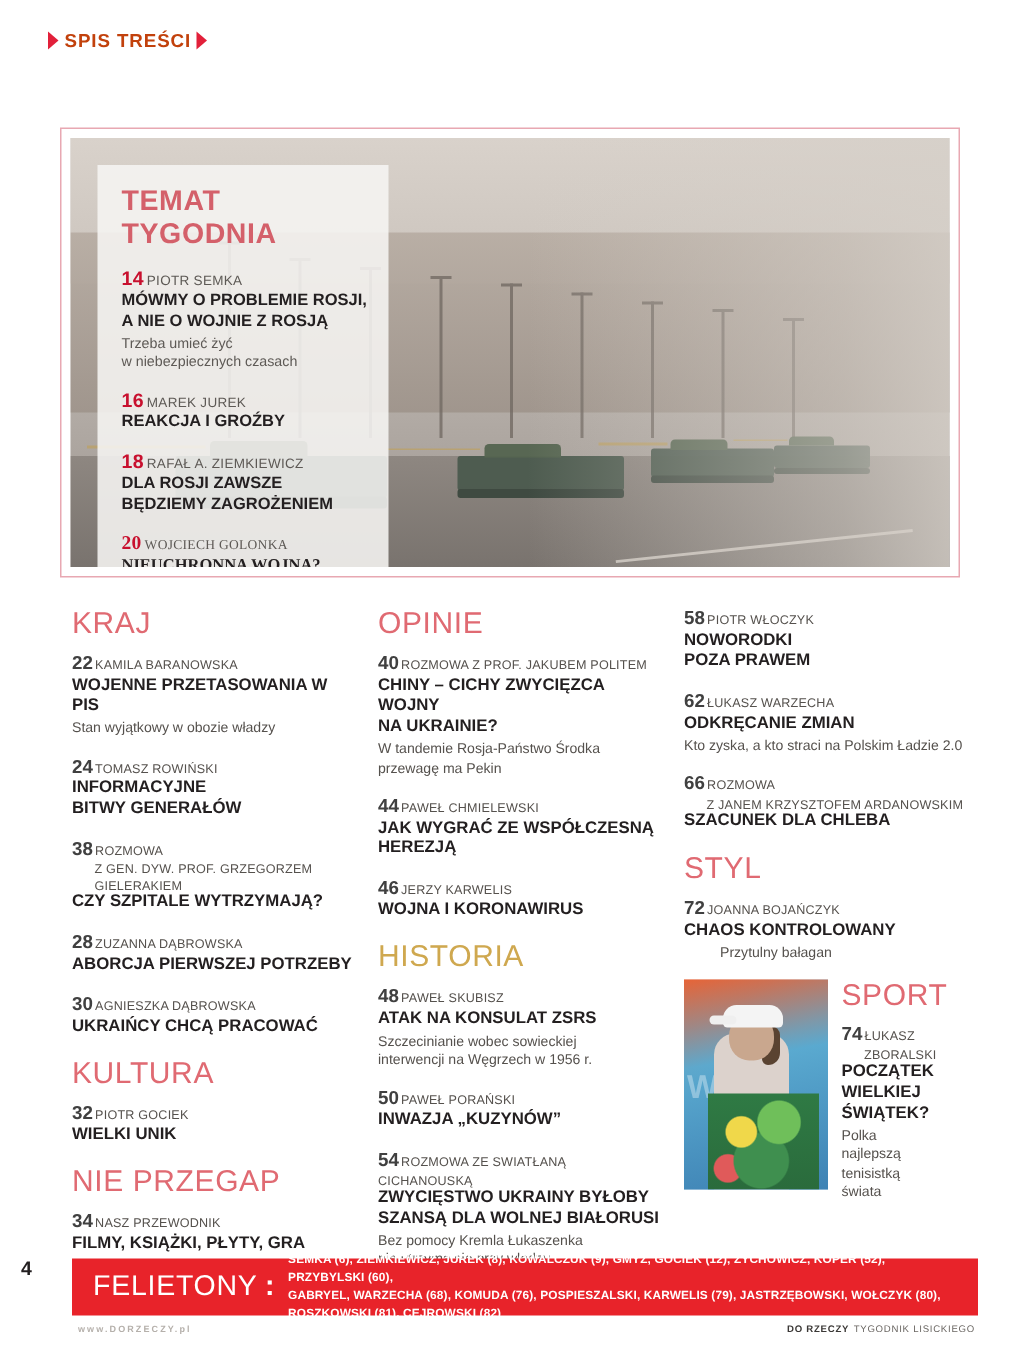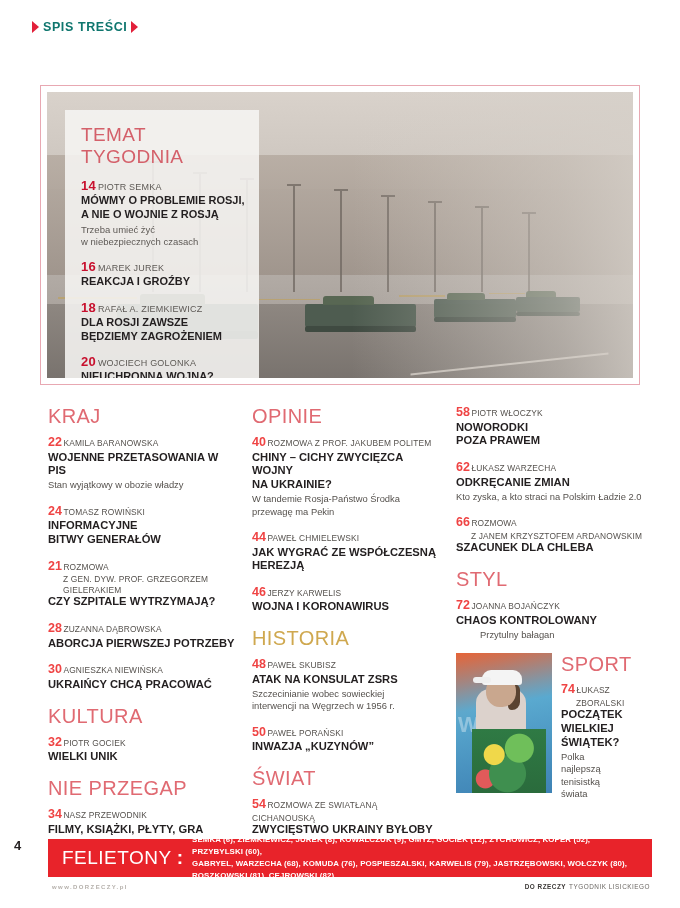--- a/index.html
+++ b/index.html
@@ -8,21 +8,21 @@
     background:#ffffff;
     font-family:"Liberation Sans", sans-serif;
     position:relative;
     overflow:hidden;
     color:#231f20;
   }
   
   .toc-label{
     position:absolute;left:32px;top:20px;
     display:flex;align-items:center;gap:4px;
-    color:#0f766e;
+    color:#c2410c;
   }
   .toc-label .txt{
     font-size:12.5px;font-weight:bold;letter-spacing:.6px;
   }
   .tri-l,.tri-r{
     width:0;height:0;border-top:6px solid transparent;border-bottom:6px solid transparent;
   }
   .tri-l{border-left:7px solid #e2203a;}
   .tri-r{border-left:7px solid #e2203a;}
 
@@ -57,25 +57,25 @@
     background:linear-gradient(90deg,rgba(214,208,201,0) 52%,rgba(214,208,201,.55) 88%,rgba(214,208,201,.8) 100%);}
 
   
   .lead{
     position:absolute;left:18px;top:18px;width:194px;
     background:rgba(246,245,243,.88);
     padding:14px 14px 16px 16px;
     box-sizing:border-box;
   }
   .lead h2{
-    margin:0 0 10px 0;font-size:19px;font-weight:normal;letter-spacing:.4px;
+    margin:0 0 10px 0;font-size:19px;font-weight:bold;letter-spacing:.4px;
     color:#d4606a;
   }
   .lead-item{margin-bottom:11px;}
-  .lead-item:last-child{margin-bottom:16px;}
+  .lead-item:last-child{margin-bottom:16px;font-family:Liberation Serif, serif;}
   .li-head{font-size:9px;letter-spacing:.2px;color:#5d5955;white-space:nowrap;}
   .li-head b{font-size:13px;color:#c8102e;font-weight:bold;margin-right:2px;}
   .li-title{font-size:11px;font-weight:bold;line-height:1.25;color:#231f20;margin-top:1px;}
   .li-sub{font-size:9.5px;line-height:1.3;color:#5d5955;margin-top:2px;}
 
   
   .cols{position:absolute;left:40px;top:405px;width:612px;}
   .col{position:absolute;top:0;width:190px;}
   .c1{left:8px;}
   .c2{left:212px;}
@@ -83,21 +83,21 @@
 
   .sec{
     font-size:20px;font-weight:normal;letter-spacing:.4px;
     color:#e06a72;margin:13px 0 7px 0;
   }
   .sec.gold{color:#cfa84f;}
   .sec.first{margin-top:0;}
 
   .entry{margin-bottom:12px;}
   .e-head{font-size:8.4px;letter-spacing:.15px;color:#55514d;line-height:1.25;}
-  .e-head b{font-size:12.5px;color:#ef4444;font-weight:bold;margin-right:1.5px;letter-spacing:0;}
+  .e-head b{font-size:12.5px;color:#404040;font-weight:bold;margin-right:1.5px;letter-spacing:0;}
   .e-head .ind{display:block;padding-left:15px;}
   .e-title{font-size:11.2px;font-weight:bold;line-height:1.22;margin-top:0;color:#231f20;}
   .e-sub{font-size:9.4px;line-height:1.32;color:#55514d;margin-top:1.5px;}
 
   
   .sport-wrap{position:relative;margin-top:10px;display:flex;gap:9px;}
   .sport-photo{
     width:96px;height:140px;flex:0 0 96px;position:relative;overflow:hidden;
     background:linear-gradient(150deg,#e8643a 0%,#d9694a 18%,#5fa9cf 40%,#4b92c2 62%,#3f86b8 100%);
   }
@@ -220,29 +220,29 @@
         <div class="e-head"><b>22</b><span>KAMILA BARANOWSKA</span></div>
         <div class="e-title" style="white-space: pre-line;">WOJENNE PRZETASOWANIA W PIS</div>
         <div class="e-sub" style="white-space: pre-line;">Stan wyjątkowy w obozie władzy</div>
       </div>
       <div class="entry">
         <div class="e-head"><b>24</b><span>TOMASZ ROWIŃSKI</span></div>
         <div class="e-title" style="white-space: pre-line;">INFORMACYJNE
 BITWY GENERAŁÓW</div>
       </div>
       <div class="entry">
-        <div class="e-head"><b>21</b><span>ROZMOWA</span><span class="ind">Z GEN. DYW. PROF. GRZEGORZEM GIELERAKIEM</span></div>
+        <div class="e-head"><b>38</b><span>ROZMOWA</span><span class="ind">Z GEN. DYW. PROF. GRZEGORZEM GIELERAKIEM</span></div>
         <div class="e-title" style="white-space: pre-line;">CZY SZPITALE WYTRZYMAJĄ?</div>
       </div>
       <div class="entry">
         <div class="e-head"><b>28</b><span>ZUZANNA DĄBROWSKA</span></div>
         <div class="e-title" style="white-space: pre-line;">ABORCJA PIERWSZEJ POTRZEBY</div>
       </div>
       <div class="entry">
-        <div class="e-head"><b>30</b><span>AGNIESZKA NIEWIŃSKA</span></div>
+        <div class="e-head"><b>30</b><span>AGNIESZKA DĄBROWSKA</span></div>
         <div class="e-title" style="white-space: pre-line;">UKRAIŃCY CHCĄ PRACOWAĆ</div>
       </div>
       <div class="sec">KULTURA</div>
       <div class="entry">
         <div class="e-head"><b>32</b><span>PIOTR GOCIEK</span></div>
         <div class="e-title" style="white-space: pre-line;">WIELKI UNIK</div>
       </div>
       <div class="sec">NIE PRZEGAP</div>
       <div class="entry">
         <div class="e-head"><b>34</b><span>NASZ PRZEWODNIK</span></div>
@@ -270,21 +270,20 @@
       <div class="entry">
         <div class="e-head"><b>48</b><span>PAWEŁ SKUBISZ</span></div>
         <div class="e-title" style="white-space: pre-line;">ATAK NA KONSULAT ZSRS</div>
         <div class="e-sub" style="white-space: pre-line;">Szczecinianie wobec sowieckiej
 interwencji na Węgrzech w 1956 r.</div>
       </div>
       <div class="entry">
         <div class="e-head"><b>50</b><span>PAWEŁ PORAŃSKI</span></div>
         <div class="e-title" style="white-space: pre-line;">INWAZJA „KUZYNÓW”</div>
       </div>
-      <div class="sec">ŚWIAT</div>
       <div class="entry">
         <div class="e-head"><b>54</b><span>ROZMOWA ZE SWIATŁANĄ CICHANOUSKĄ</span></div>
         <div class="e-title" style="white-space: pre-line;">ZWYCIĘSTWO UKRAINY BYŁOBY
 SZANSĄ DLA WOLNEJ BIAŁORUSI</div>
         <div class="e-sub" style="white-space: pre-line;">Bez pomocy Kremla Łukaszenka
 nie utrzyma się przy władzy</div>
       </div>
     </div>
   <div class="col c3" id="col3">
     <div id="col3-sections">

